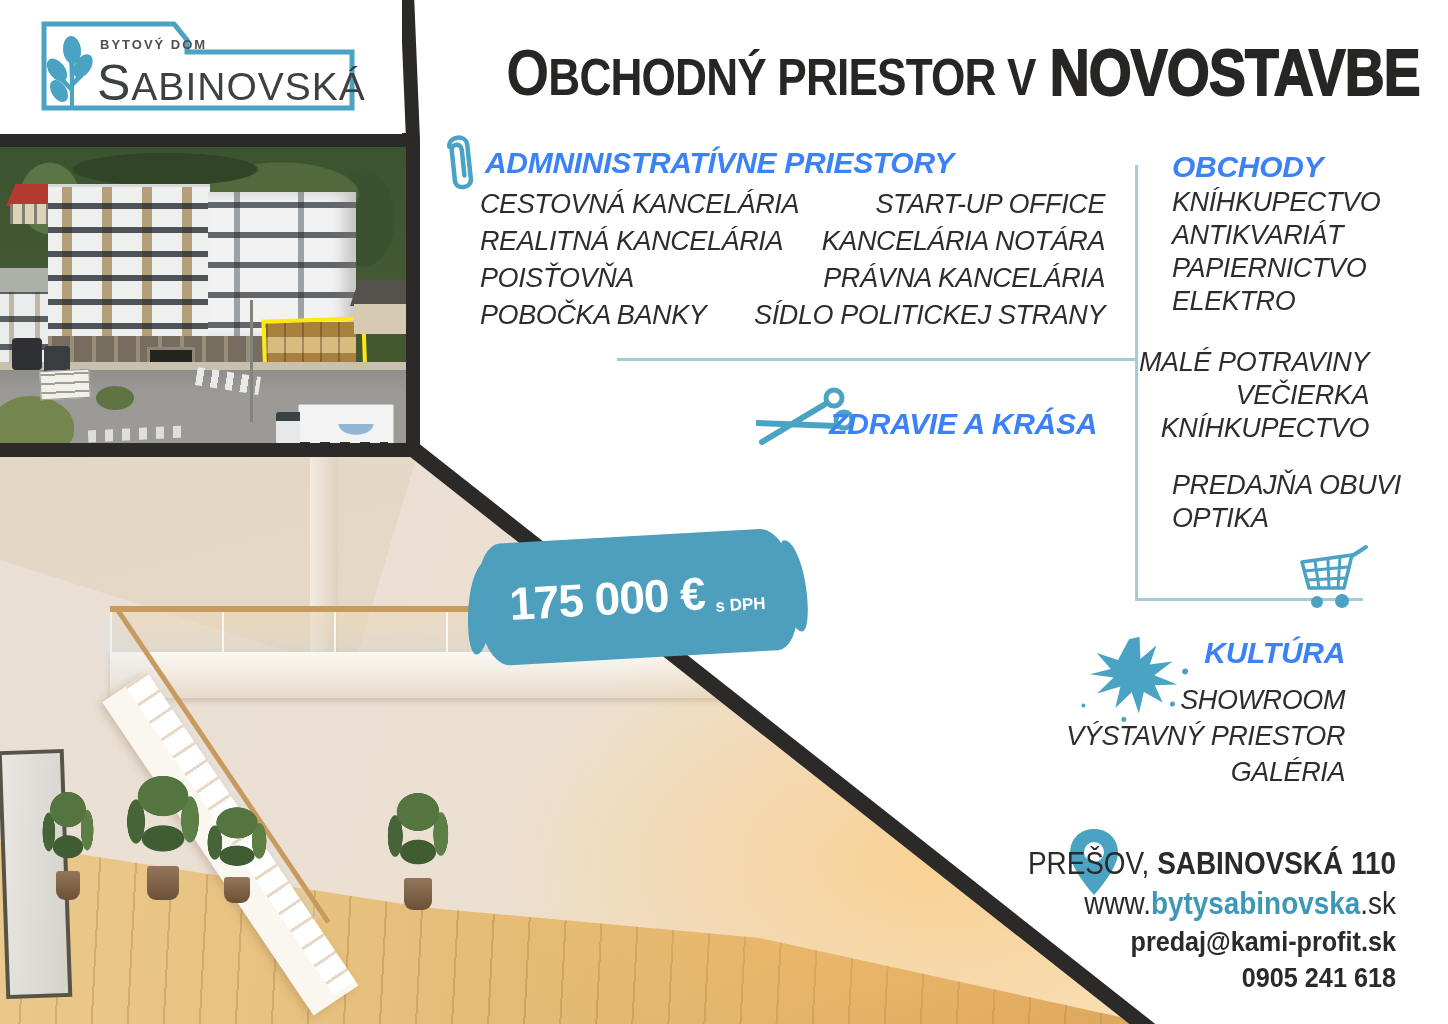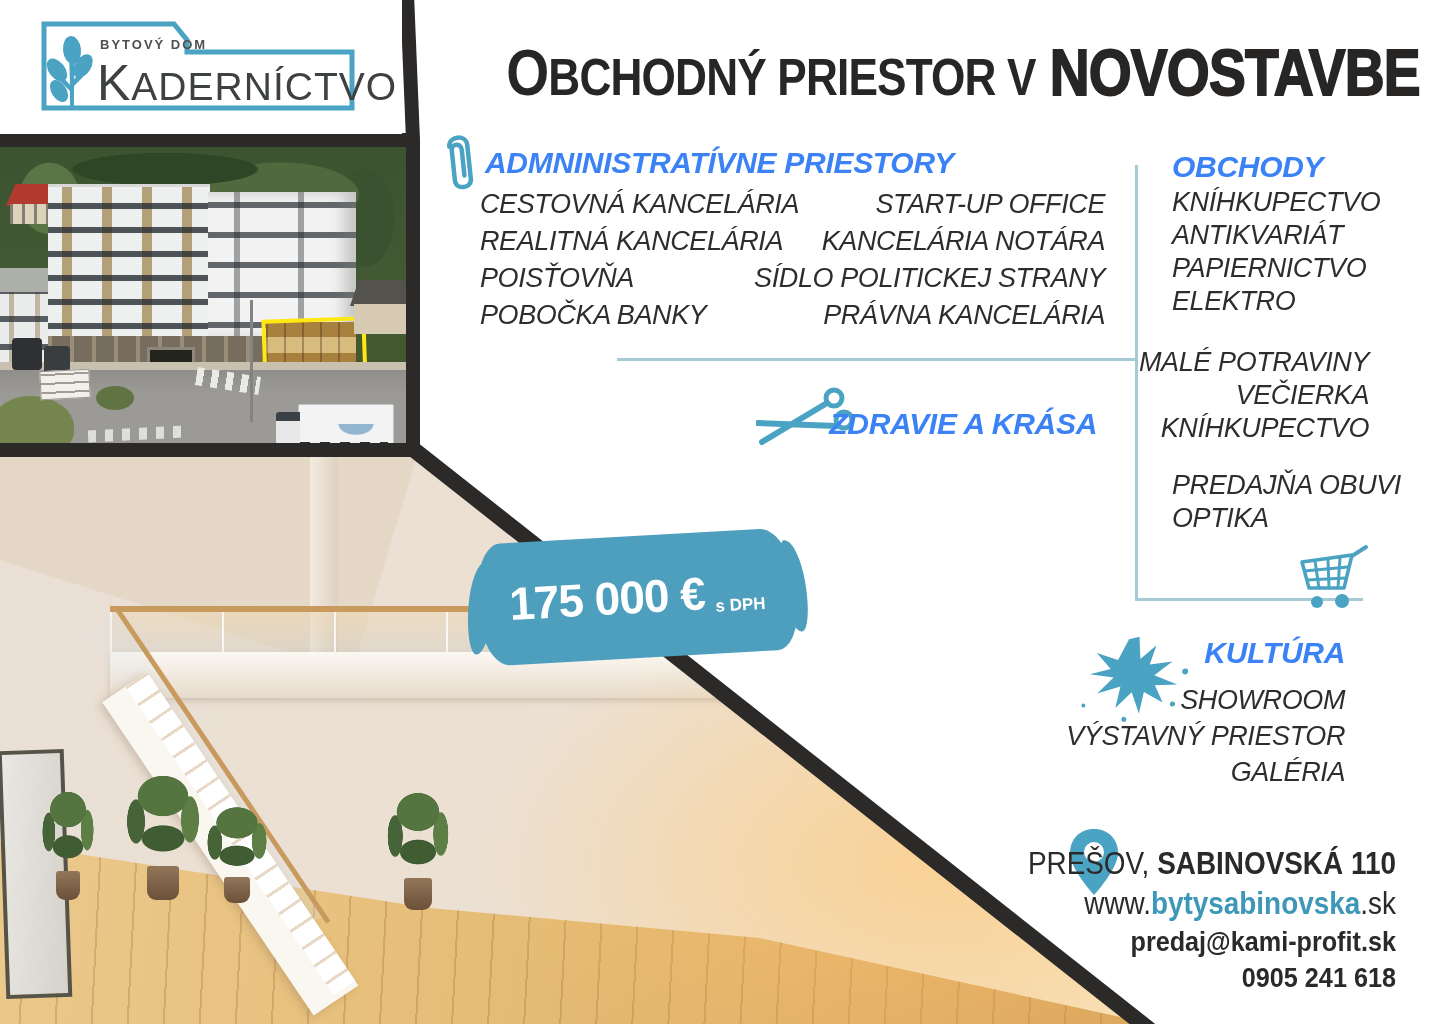--- a/index.html
+++ b/index.html
@@ -229,21 +229,21 @@
         <ellipse cx="72" cy="50" rx="9" ry="14" transform="rotate(-6 72 50)"></ellipse>
         <ellipse cx="57" cy="70" rx="8" ry="13" transform="rotate(-38 57 70)"></ellipse>
         <ellipse cx="83" cy="66" rx="8" ry="13" transform="rotate(32 83 66)"></ellipse>
         <ellipse cx="59" cy="91" rx="7.5" ry="12" transform="rotate(-32 59 91)"></ellipse>
         <path d="M69 58 C70 75 70 88 70 107 L74 107 C74 88 74 75 75 58 Z"></path>
         <path d="M62 76 L71 86 L71 92 L60 81 Z"></path>
         <path d="M80 72 L72 82 L72 88 L83 77 Z"></path>
       </g>
     </svg>
     <div class="logo-tagline">BYTOVÝ DOM</div>
-    <div class="logo-name">KADERNÍCTVO</div>
+    <div class="logo-name">SABINOVSKÁ</div>
   </div>
 
   <div class="title">
     <span class="title-lead">OBCHODNÝ PRIESTOR V</span>
     <span class="title-emph">NOVOSTAVBE</span>
   </div>
 
   <div class="rule" style="left:617px;top:358px;width:519px;height:3px;"></div>
   <div class="rule" style="left:1135px;top:165px;width:3px;height:436px;"></div>
   <div class="rule" style="left:1135px;top:598px;width:228px;height:3px;"></div>
@@ -254,22 +254,22 @@
   <div class="sec-head" style="left:485px;top:148px;">ADMNINISTRATÍVNE PRIESTORY</div>
   <div class="items" style="left:480px;top:186px;">
     <div>CESTOVNÁ KANCELÁRIA</div>
     <div>REALITNÁ KANCELÁRIA</div>
     <div>POISŤOVŇA</div>
     <div>POBOČKA BANKY</div>
   </div>
   <div class="items right" style="right:343px;top:186px;">
     <div>START-UP OFFICE</div>
     <div>KANCELÁRIA NOTÁRA</div>
+    <div>PRÁVNA KANCELÁRIA</div>
     <div>SÍDLO POLITICKEJ STRANY</div>
-    <div>PRÁVNA KANCELÁRIA</div>
   </div>
 
   <svg class="icon" style="left:756px;top:384px;" width="96" height="78" viewBox="0 0 96 78">
     <circle cx="78" cy="14" r="8" fill="none" stroke="#4aa3c2" stroke-width="5"></circle>
     <circle cx="88" cy="36" r="8" fill="none" stroke="#4aa3c2" stroke-width="5"></circle>
     <path d="M71 19 L6 58" stroke="#4aa3c2" stroke-width="6" stroke-linecap="round"></path>
     <path d="M81 42 L2 39" stroke="#4aa3c2" stroke-width="6" stroke-linecap="round"></path>
   </svg>
   <div class="sec-head" style="right:351px;top:409px;">ZDRAVIE A KRÁSA</div>
 

